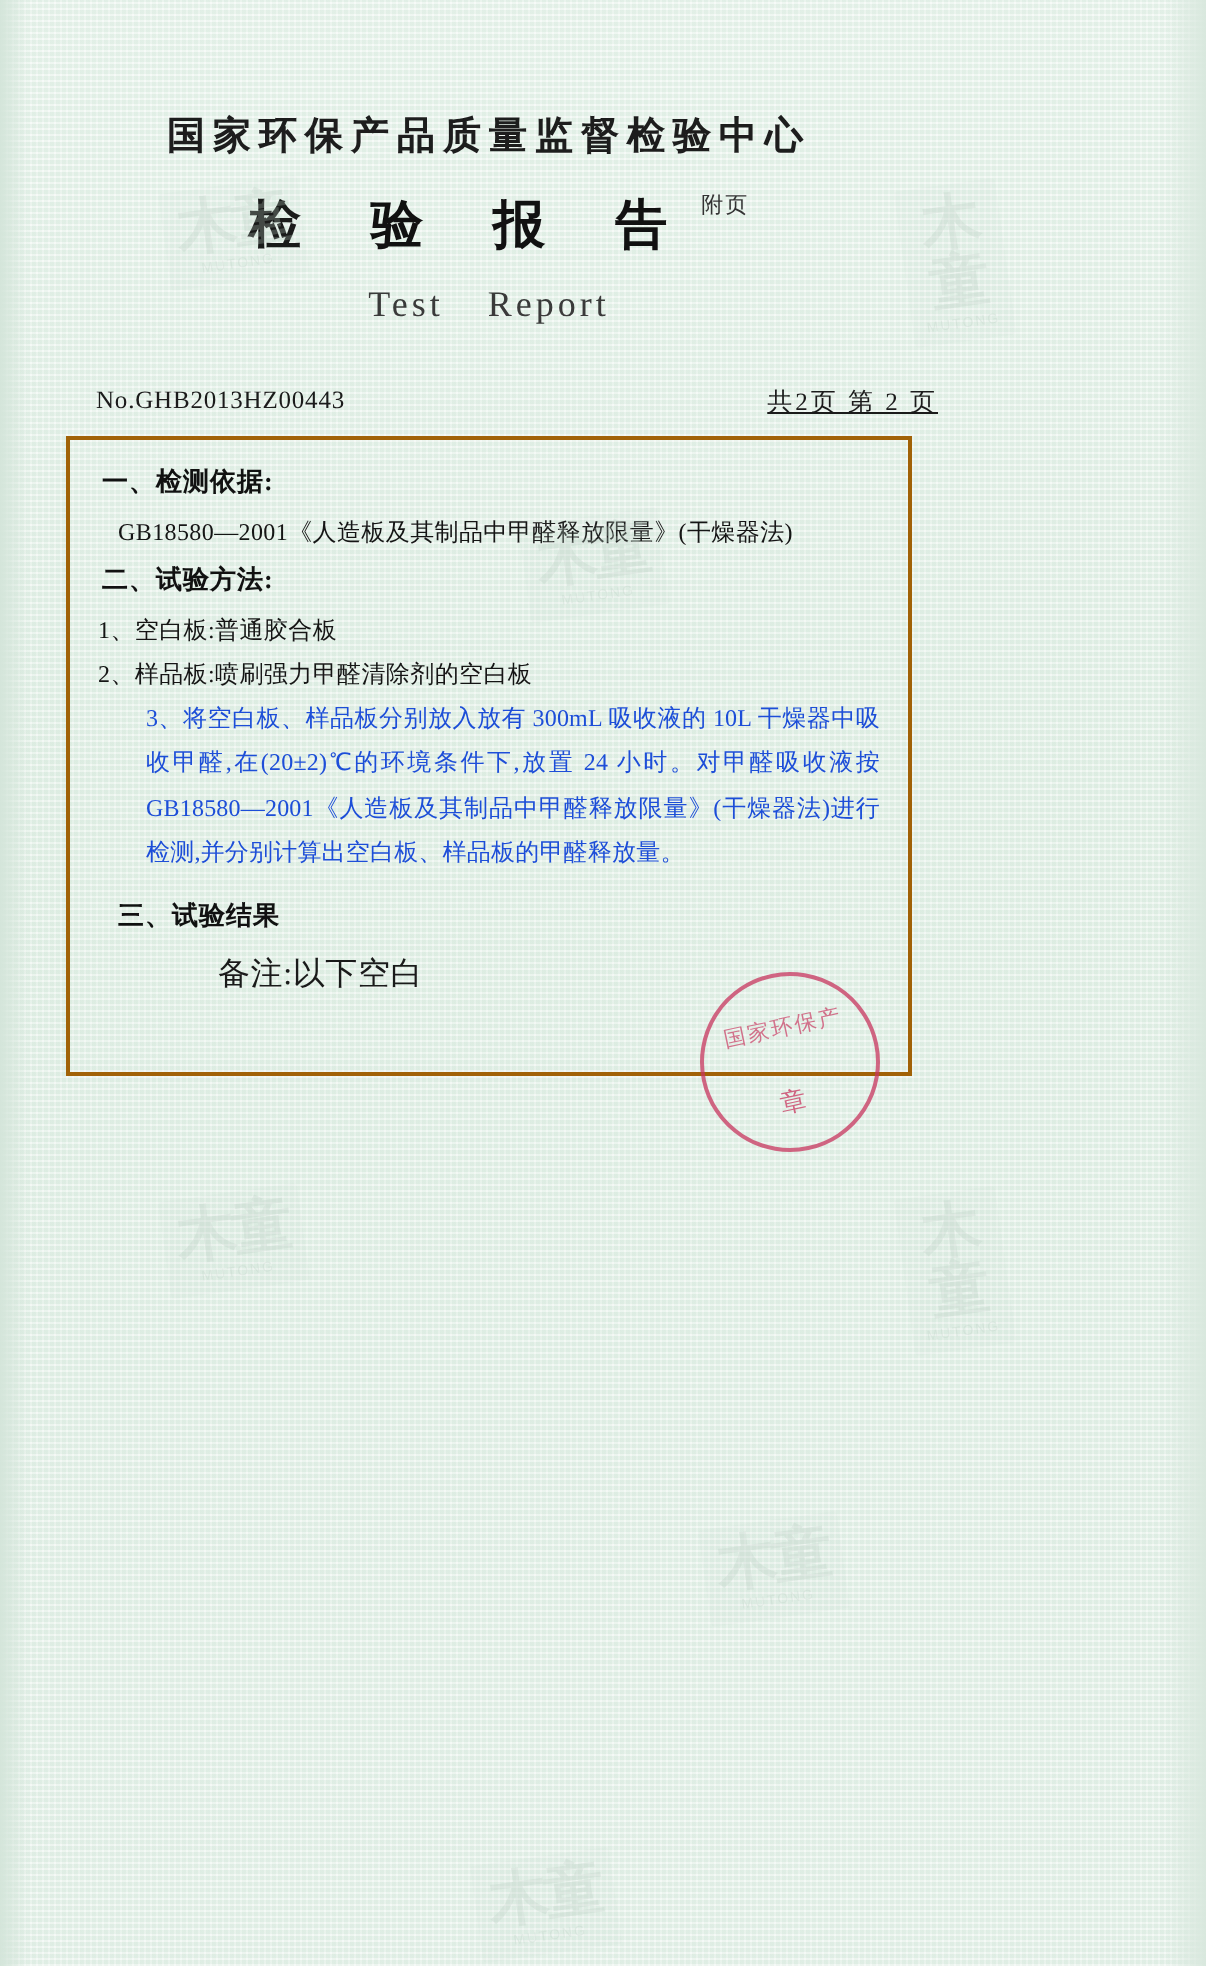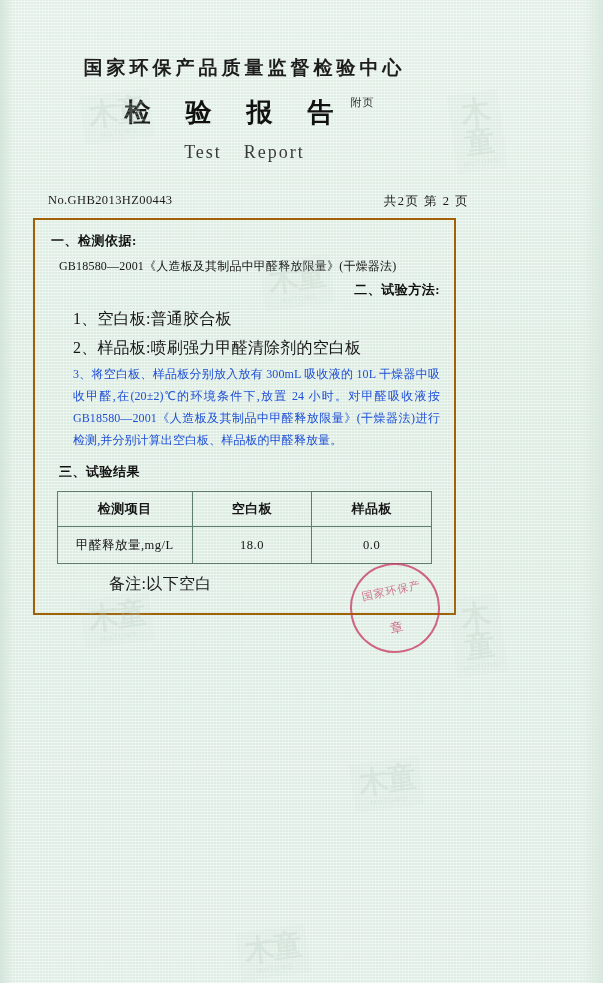--- a/index.html
+++ b/index.html
@@ -90,21 +90,21 @@
   
   .meta-row {
     margin-top: 30px;
     display: flex;
     justify-content: space-between;
     padding: 0 20px 0 48px;
     font-size: 12.5px;
     color: #1b1b1b;
   }
   .meta-no { letter-spacing: 0.4px; }
-  .meta-pages { letter-spacing: 1.5px; }
+  .meta-pages { letter-spacing: 1.5px; text-decoration: underline; }
 
   
   .main-box {
     margin: 8px 33px 0 33px;
     border: 2px solid #a16207;
     min-height: 320px;
     padding: 8px 14px 18px 14px;
     box-sizing: border-box;
     position: relative;
   }
@@ -116,24 +116,23 @@
     letter-spacing: 0.5px;
   }
   .sect-body {
     font-size: 12px;
     color: #151515;
     line-height: 1.75;
     margin-left: 10px;
     letter-spacing: 0.2px;
   }
   .sub-item {
-    font-size: 16px;
+    font-size: 12px;
     color: #151515;
     line-height: 1.8;
-    margin-left: 24px;
     letter-spacing: 0.2px;
   }
   .para-wrap {
     font-size: 12px;
     color: #1d4ed8;
     line-height: 1.85;
     margin-left: 24px;
     letter-spacing: 0.1px;
     text-align: justify;
   }
@@ -256,43 +255,27 @@
   <div class="meta-row">
     <div class="meta-no">No.GHB2013HZ00443</div>
     <div class="meta-pages">共2页 第 2 页</div>
   </div>
 
   <div class="main-box">
 
     <div class="sect-title">一、检测依据:</div>
     <div class="sect-body">GB18580—2001《人造板及其制品中甲醛释放限量》(干燥器法)</div>
 
-    <div class="sect-title" style="text-align:right;">二、试验方法:</div>
+    <div class="sect-title" style="">二、试验方法:</div>
     <div class="sub-item">1、空白板:普通胶合板</div>
     <div class="sub-item">2、样品板:喷刷强力甲醛清除剂的空白板</div>
     <div class="para-wrap">3、将空白板、样品板分别放入放有 300mL 吸收液的 10L 干燥器中吸收甲醛,在(20±2)℃的环境条件下,放置 24 小时。对甲醛吸收液按 GB18580—2001《人造板及其制品中甲醛释放限量》(干燥器法)进行检测,并分别计算出空白板、样品板的甲醛释放量。</div>
 
     <div class="sect-title" style="margin-top:12px;margin-left:10px;">三、试验结果</div>
 
-    <table class="result-table">
-      <thead>
-        <tr>
-          <td class="col-item">检测项目</td>
-          <td class="col-blank">空白板</td>
-          <td class="col-sample">样品板</td>
-        </tr>
-      </thead>
-      <tbody>
-        <tr>
-          <td>甲醛释放量,mg/L</td>
-          <td class="cell-value-faded">18.0</td>
-          <td>0.0</td>
-        </tr>
-      </tbody>
-    </table>
 
     <div class="remark">备注:以下空白</div>
 
     <div class="seal">
       <div class="seal-inner-text">国家环保产</div>
       <div class="seal-char" style="left:34px; bottom:14px;">章</div>
     </div>
   </div>
 
   <div class="wm" style="left:82px; top:92px; transform:rotate(-8deg);">

